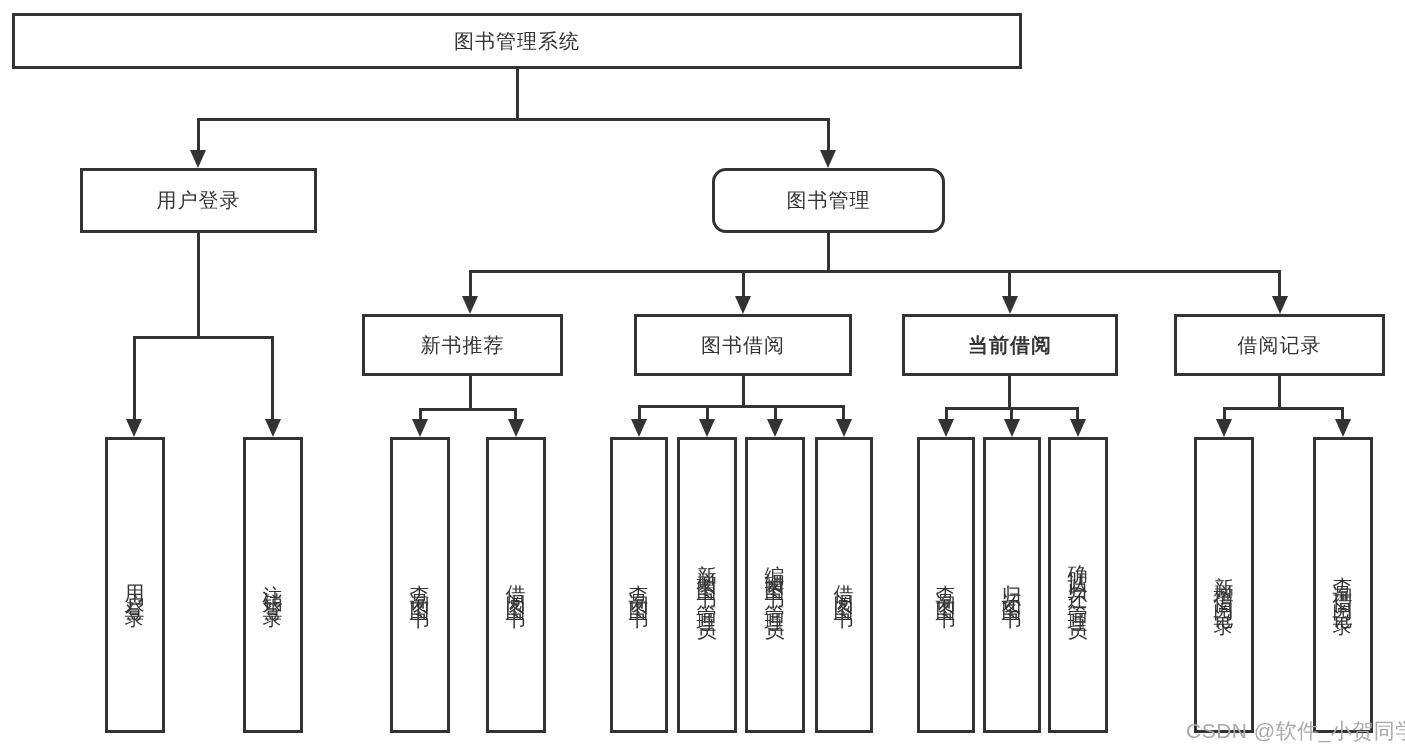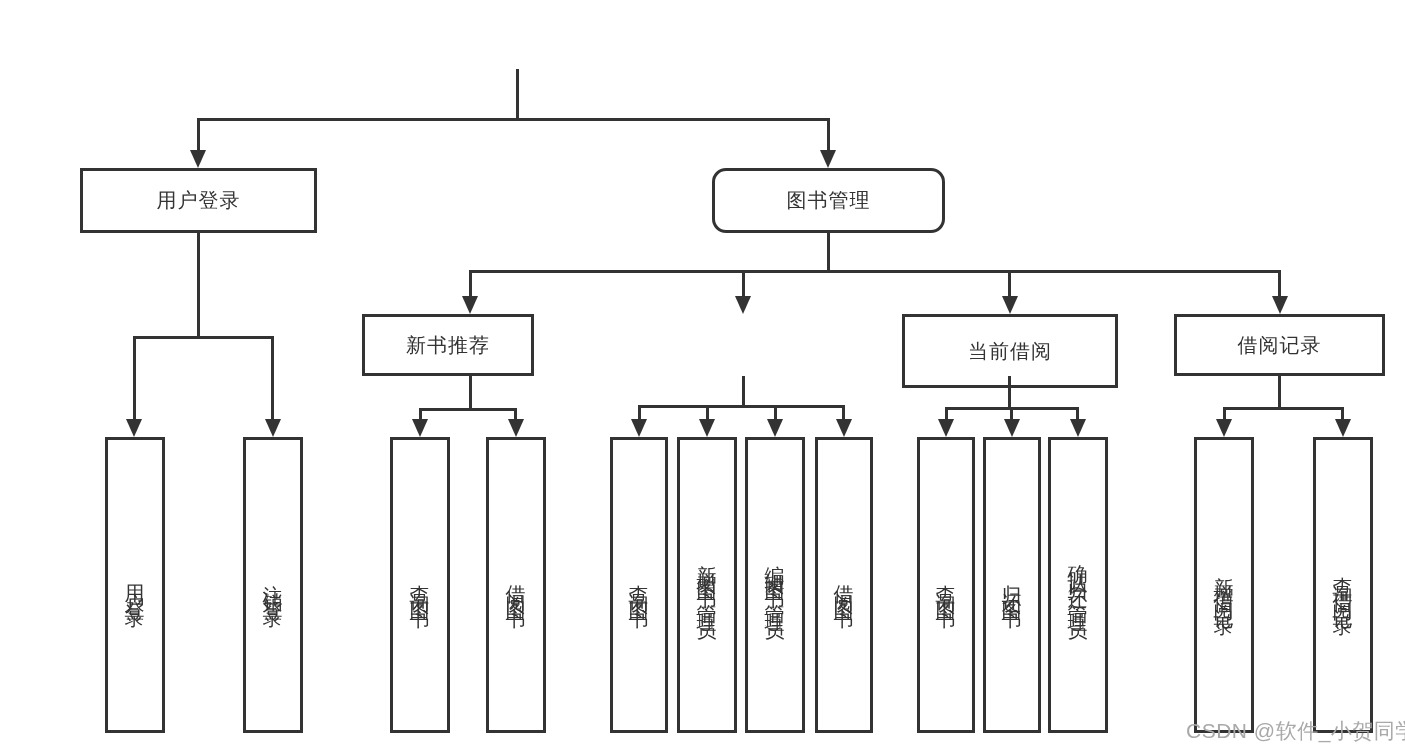--- a/index.html
+++ b/index.html
@@ -59,20 +59,23 @@
     letter-spacing:0.5px;
     white-space:nowrap;
     z-index:5;
   }
 </style>
 </head>
 <body>
 
 <div id="canvas">
 
+  <div class="box" style="left:12px;top:13px;width:1010px;height:56px;">
+    <span>图书管理系统</span>
+  </div>
 
   <div class="vline" style="left:516px;top:69px;height:49px;"></div>
   <div class="hline" style="left:197px;top:118px;width:633px;"></div>
   <div class="vline" style="left:197px;top:118px;height:32px;"></div>
   <div class="arrow" style="left:190px;top:150px;"></div>
   <div class="vline" style="left:827px;top:118px;height:32px;"></div>
   <div class="arrow" style="left:820px;top:150px;"></div>
 
   <div class="box" style="left:80px;top:168px;width:237px;height:65px;">
     <span>用户登录</span>
@@ -92,24 +95,27 @@
   <div class="hline" style="left:469px;top:270px;width:812px;"></div>
   <div class="vline" style="left:469px;top:270px;height:26px;"></div>
   <div class="arrow" style="left:462px;top:296px;"></div>
   <div class="vline" style="left:742px;top:270px;height:26px;"></div>
   <div class="arrow" style="left:735px;top:296px;"></div>
   <div class="vline" style="left:1008px;top:270px;height:26px;"></div>
   <div class="arrow" style="left:1002px;top:296px;"></div>
   <div class="vline" style="left:1278px;top:270px;height:26px;"></div>
   <div class="arrow" style="left:1272px;top:296px;"></div>
 
-  <div class="box" style="left:362px;top:314px;width:172px;height:62px;">
+  <div class="box" style="left:362px;top:314px;width:201px;height:62px;">
     <span>新书推荐</span>
   </div>
-  <div class="box" style="left:902px;top:314px;width:216px;height:74px;">
+  <div class="box" style="left:634px;top:314px;width:218px;height:62px;">
+    <span>图书借阅</span>
+  </div>
+  <div class="box" style="left:902px;top:314px;width:216px;height:62px;font-weight:bold;">
     <span>当前借阅</span>
   </div>
   <div class="box" style="left:1174px;top:314px;width:211px;height:62px;">
     <span>借阅记录</span>
   </div>
 
   <div class="vline" style="left:469px;top:376px;height:32px;"></div>
   <div class="hline" style="left:419px;top:408px;width:98px;"></div>
   <div class="vline" style="left:419px;top:408px;height:11px;"></div>
   <div class="arrow" style="left:412px;top:419px;"></div>

